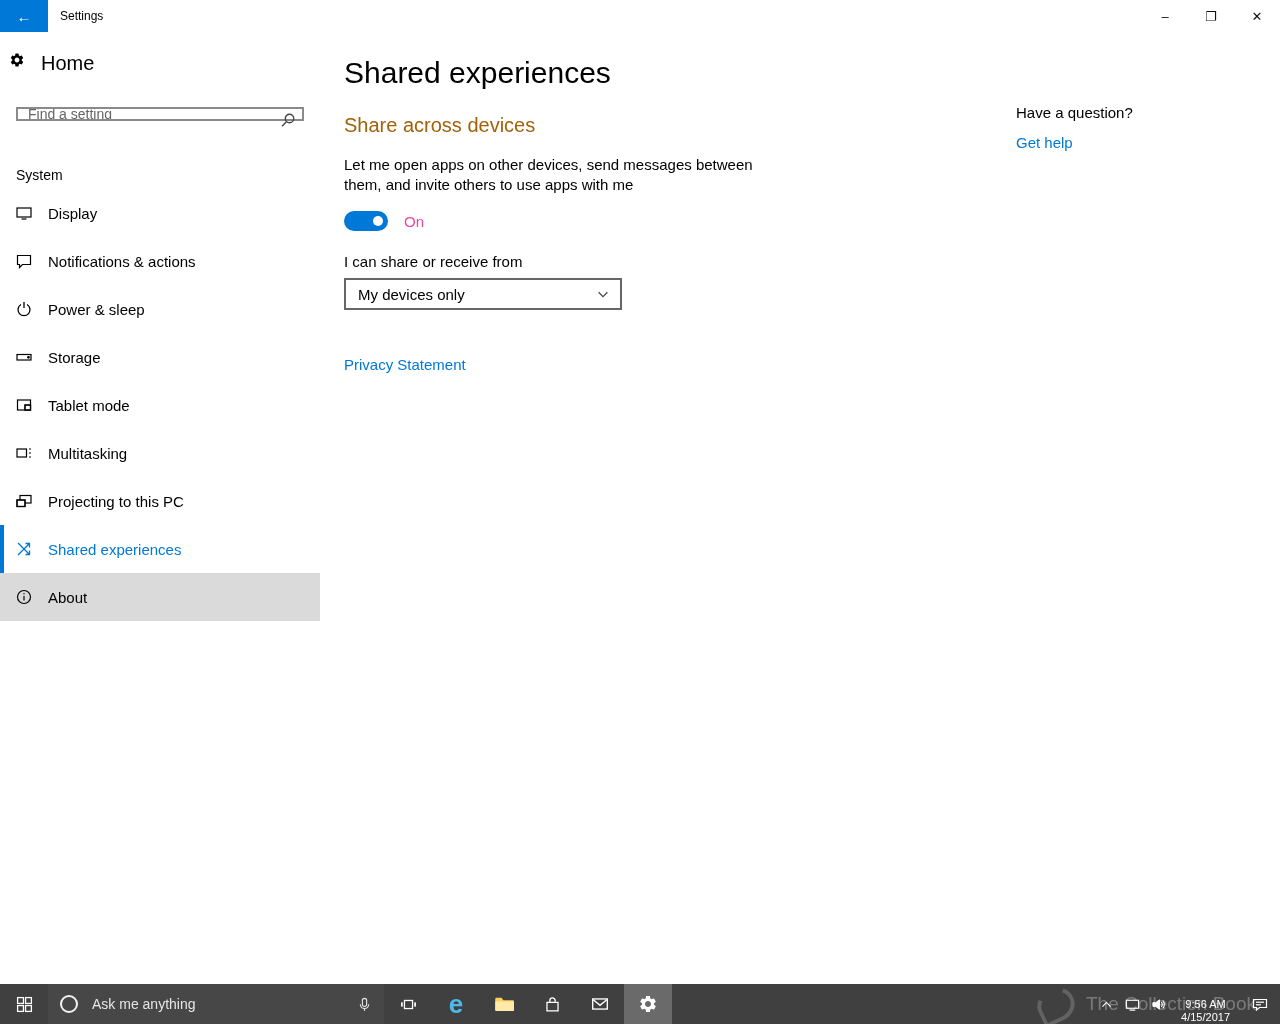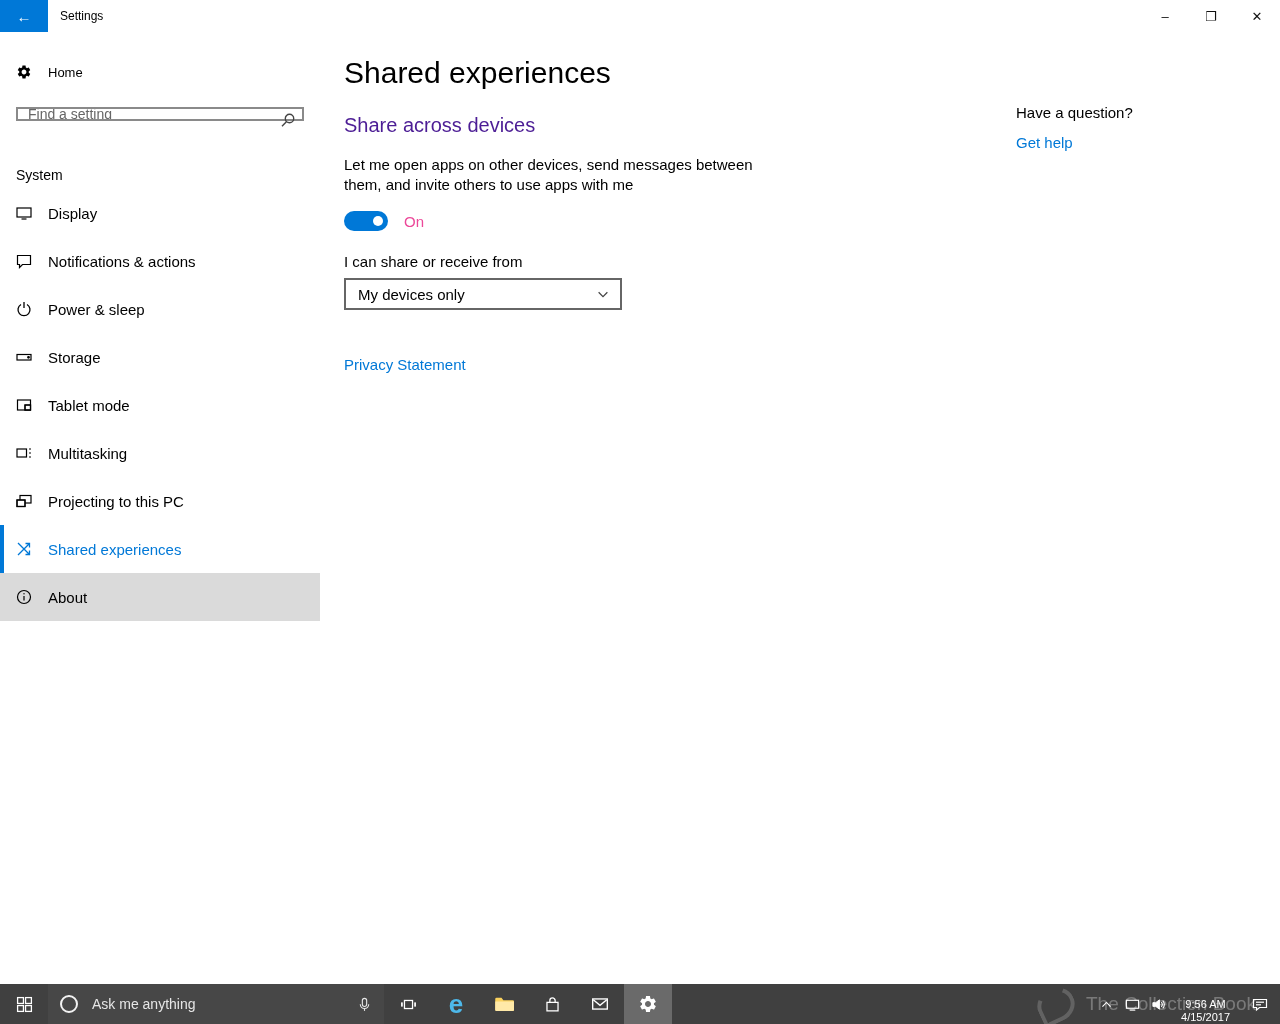--- a/index.html
+++ b/index.html
@@ -8,38 +8,38 @@
 
   
   .titlebar{position:absolute;top:0;left:0;right:0;height:32px;background:#fff;display:flex;align-items:center;z-index:5;}
   .back-btn{width:48px;height:32px;background:var(--accent);color:#fff;display:flex;align-items:center;justify-content:center;font-size:15px;cursor:pointer;border:none;}
   .tb-title{margin-left:12px;font-size:12px;color:#000;}
   .win-controls{position:absolute;right:0;top:0;display:flex;height:32px;}
   .win-btn{width:46px;height:32px;display:flex;align-items:center;justify-content:center;font-size:13px;color:#111;background:transparent;border:none;cursor:pointer;}
 
   
   .sidebar{position:absolute;top:32px;left:0;width:320px;bottom:40px;background:#fff;}
-  .side-row{height:40px;display:flex;align-items:center;padding-left:16px;cursor:pointer;font-size:13px;color:#000;position:relative;margin-top:20px;}
+  .side-row{height:40px;display:flex;padding-left:9px;cursor:pointer;font-size:20px;color:#000;position:relative;margin-top:20px;}
   .side-icon{width:16px;height:16px;margin-right:16px;display:flex;align-items:center;justify-content:center;flex:0 0 16px;color:#000;}
   .search-wrap{margin:13px 16px 0 16px;position:relative;}
   .search-input{width:288px;height:14px;border:2px solid #8a8a8a;font-size:14px;padding:0 30px 0 10px;color:#333;outline:none;background:#fff;}
   .search-input::placeholder{color:#666;}
   .search-glyph{position:absolute;right:8px;top:7px;color:#444;}
   .section-label{margin:44px 0 6px 16px;font-size:14px;color:#000;}
   .nav-item{height:48px;display:flex;align-items:center;padding-left:16px;font-size:15px;color:#000;cursor:pointer;position:relative;margin-top:0;}
   .nav-item .side-icon{color:#000;}
   .nav-item.selected{color:var(--accent);}
   .nav-item.selected .side-icon{color:var(--accent);}
   .nav-item.selected::before{content:"";position:absolute;left:0;top:0;width:4px;height:100%;background:var(--accent);}
   .nav-item.hovered{background:#dadada;}
 
   
   .main{position:absolute;top:32px;left:344px;right:0;bottom:40px;background:#fff;}
   .page-title{font-size:30px;font-weight:300;color:#000;margin-top:24px;}
-  .section-title{font-size:20px;font-weight:400;color:#4c1d95;margin-top:24px;}
+  .section-title{font-size:20px;font-weight:400;color:#a16207;margin-top:24px;}
   .desc{font-size:15px;color:#000;margin-top:18px;max-width:410px;line-height:20px;}
   .toggle-row{display:flex;align-items:center;margin-top:16px;}
   .toggle{width:44px;height:20px;border-radius:10px;background:var(--accent);position:relative;cursor:pointer;flex:0 0 44px;}
   .toggle .knob{position:absolute;right:5px;top:5px;width:10px;height:10px;border-radius:50%;background:#fff;}
   .toggle-label{font-size:15px;margin-left:16px;color:#ec4899;}
   .field-label{font-size:15px;color:#000;margin-top:22px;}
   .combobox{margin-top:8px;width:278px;height:32px;border:2px solid #666;display:flex;align-items:center;justify-content:space-between;padding:0 10px 0 12px;font-size:15px;color:#000;cursor:pointer;background:#fff;text-align:right;}
   .combobox .chev{color:#444;display:flex;align-items:center;}
   .link{color:var(--accent);font-size:15px;cursor:pointer;text-decoration:none;display:inline-block;}
   .privacy{margin-top:46px;}

